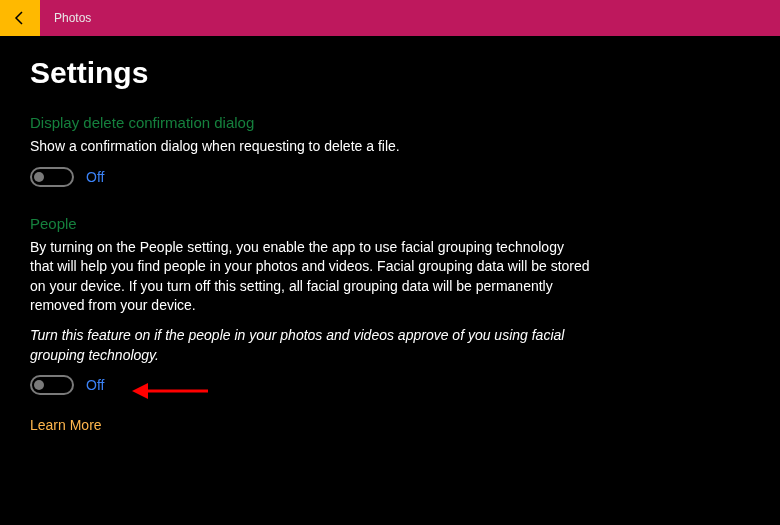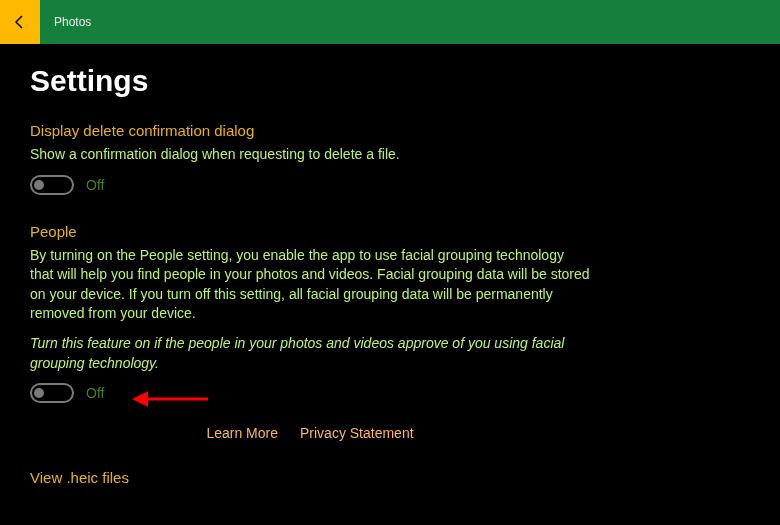--- a/index.html
+++ b/index.html
@@ -1,34 +1,34 @@
 <!DOCTYPE html>
 <html><head>
   <meta charset="utf-8">
   <style>
     * { margin:0; padding:0; box-sizing:border-box; font-family:"Segoe UI",Arial,sans-serif; }
     html,body { width:780px; height:525px; background:#000; color:#fff; overflow:hidden; }
 
-    .titlebar { height:44px; display:flex; align-items:stretch; background:#15803d; }
+    .titlebar { height:36px; display:flex; align-items:stretch; background:#be185d; }
     .back-btn { width:40px; background:#ffb900; display:flex; align-items:center; justify-content:center; cursor:pointer; }
     .app-title { display:flex; align-items:center; padding-left:14px; font-size:12px; color:#e8e8e8; }
 
     .page { padding:20px 24px 0 30px; }
     .page-title { font-size:30px; font-weight:600; letter-spacing:0px; margin-bottom:24px; }
 
     .section { margin-bottom:28px; max-width:560px; }
-    .s-heading { font-size:15px; color:#eab308; margin-bottom:6px; }
-    .s-desc { font-size:14px; color:#bef264; line-height:1.4; margin-bottom:6px; }
+    .s-heading { font-size:15px; color:#15803d; margin-bottom:6px; }
+    .s-desc { font-size:14px; color:#ffffff; line-height:1.4; margin-bottom:6px; }
 
     .toggle-row { display:flex; align-items:center; gap:12px; margin-top:10px; }
     .toggle { width:44px; height:20px; border:2px solid #7a7a7a; border-radius:20px; display:flex; align-items:center; padding:2px; cursor:pointer; background:#000; }
     .toggle .knob { width:10px; height:10px; border-radius:50%; background:#7a7a7a; }
-    .toggle-label { font-size:14px; color:#4d7c0f; }
+    .toggle-label { font-size:14px; color:#3b82f6; }
 
-    .links { margin-top:22px; display:flex; gap:22px;justify-content:center; }
+    .links { margin-top:22px; display:flex; gap:22px; }
     .link { color:#ffb64d; font-size:14px; text-decoration:none; cursor:pointer; }
 
     .arrow-anno { position:absolute; pointer-events:none; }
 
     .wrap { position:relative; }
   </style>
 </head>
 <body>
 
 <div class="wrap">
@@ -61,28 +61,26 @@
       <div class="s-desc">By turning on the People setting, you enable the app to use facial grouping technology that will help you find people in your photos and videos. Facial grouping data will be stored on your device. If you turn off this setting, all facial grouping data will be permanently removed from your device.</div>
       <div class="s-desc" style="margin-top:10px;font-style:italic;">Turn this feature on if the people in your photos and videos approve of you using facial grouping technology.</div>
       <div class="toggle-row">
         <div class="toggle">
           <div class="knob"></div>
         </div>
         <span class="toggle-label">Off</span>
       </div>
       <div class="links">
         <a class="link">Learn More</a>
-        <a class="link">Privacy Statement</a>
       </div>
 
       <svg class="arrow-anno" style="left:100px; top:164px;" width="80" height="24" viewBox="0 0 80 24">
         <line x1="78" y1="12" x2="14" y2="12" stroke="#ff0000" stroke-width="3"></line>
         <polygon points="2,12 18,4 18,20" fill="#ff0000"></polygon>
       </svg>
     </div>
 
     <div class="section" style="margin-bottom:0;">
-      <div class="s-heading">View .heic files</div>
 
     </div>
 
   </div>
 </div>
 
 </body></html>

